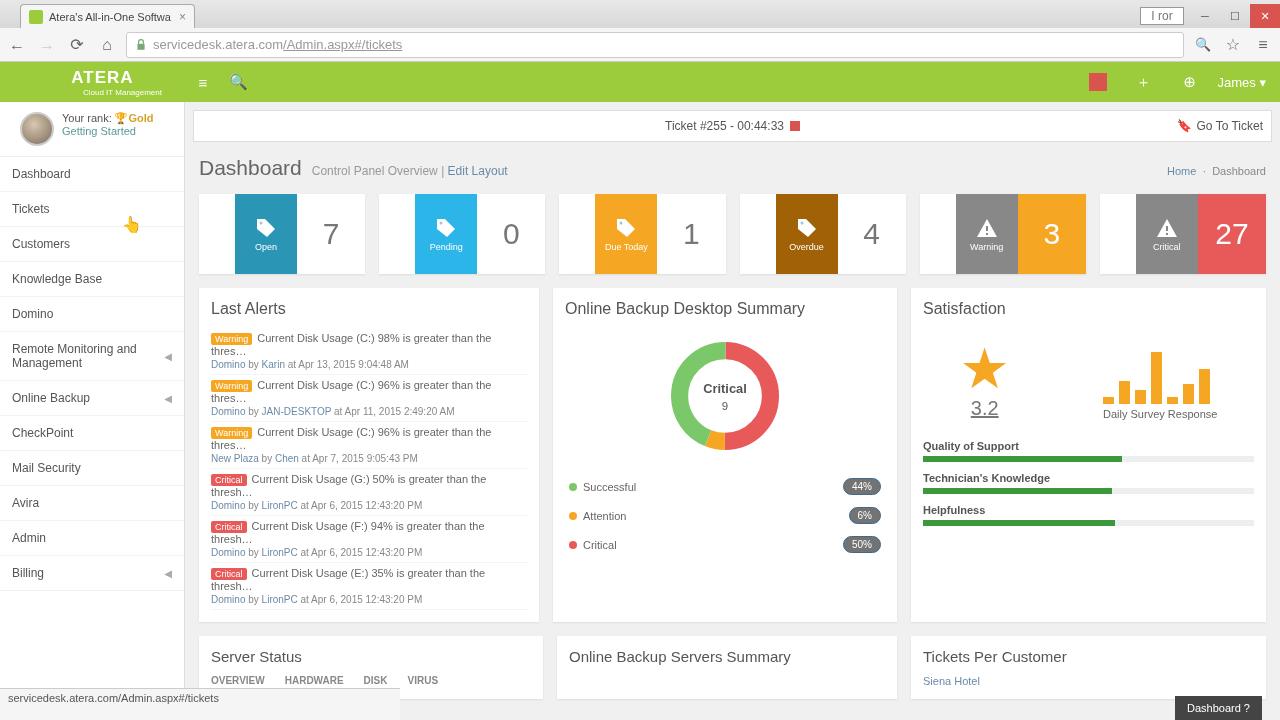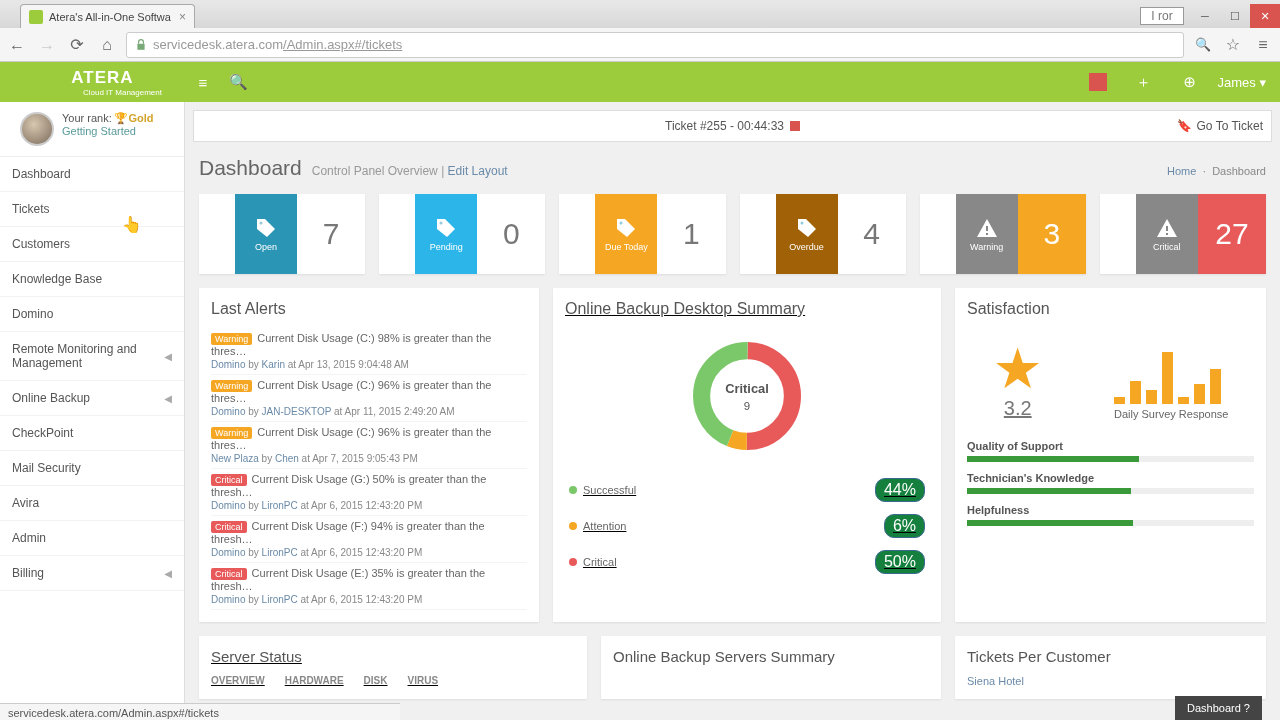--- a/index.html
+++ b/index.html
@@ -66,51 +66,51 @@
 .tile.due .tile-icon{background:#f5a623}
 .tile.over .tile-icon{background:#a16207}
 .tile.warn .tile-icon{background:#888}
 .tile.warn .tile-num{background:#f5a623;color:#fff}
 .tile.crit .tile-icon{background:#888}
 .tile.crit .tile-num{background:#e85a5a;color:#fff}
 
 .panels { display:flex; gap:14px; padding:0 14px 14px 14px; }
 .panel { background:#fff; box-shadow:0 1px 2px rgba(0,0,0,.08); padding:12px; }
 .panel h3 { font-size:16px; font-weight:normal; color:#555; margin-bottom:10px; }
-.col1 { width:340px; } .col2 { width:388px;text-decoration:underline; } .col3 { flex:1; }
+.col1 { width:340px; } .col2 { width:344px; } .col3 { flex:1; }
 
 .alert { font-size:11px; padding:4px 0; border-bottom:1px solid #f4f4f4; }
 .badge { display:inline-block; font-size:9px; color:#fff; padding:1px 4px; border-radius:2px; margin-right:2px; }
 .badge.warn{background:#f5a623}.badge.crit{background:#e85a5a}
 .alert-t { color:#666; }
 .alert-m { font-size:10px; color:#888; margin-top:2px; }
 .alert-m .cust{color:#6a8aa8}
 
 .donut-wrap { display:flex; justify-content:center; padding:8px 0 16px 0; }
 .legend-row { display:flex; align-items:center; font-size:11px; color:#666; padding:6px 4px; }
 .dot { width:8px; height:8px; border-radius:50%; margin-right:6px; }
 .dot.g{background:#7bc86a}.dot.y{background:#f5a623}.dot.r{background:#e85a5a}
-.pill { margin-left:auto; background:#15803d; color:#fff; font-size:16px; padding:2px 8px; border-radius:10px; border:1px solid #3a6a90; }
+.pill { margin-left:auto; background:#737373; color:#fff; font-size:10px; padding:2px 8px; border-radius:10px; border:1px solid #3a6a90; }
 
 .sat-top { display:flex; gap:20px; align-items:flex-end; justify-content:space-around; padding:4px 0 10px 0; }
 .star-box { text-align:center; }
 .star { color:#f5a623; font-size:56px; line-height:1; }
 .star-num { font-size:20px; color:#777;text-decoration:underline; }
 .bars { display:flex; align-items:flex-end; gap:5px; height:72px; }
 .bars div{ width:11px; background:#f5a623; }
 .bars-lbl { font-size:11px; color:#666; text-align:center; margin-top:4px; }
 .sat-line { font-size:11px; color:#555; font-weight:bold; margin-top:10px; }
 .sat-bar { height:6px; background:#eee; margin-top:4px; }
 .sat-bar div{height:100%;background:#3a9a3a}
 
 .bot-row { display:flex; gap:14px; padding:0 14px 14px 14px; }
 .mini h3{font-size:15px;color:#555;font-weight:normal;margin-bottom:10px}
 .tabs-row { display:flex; gap:20px; font-size:10px; font-weight:bold; color:#888; }
 
-.status-bar { position:absolute; bottom:0; left:0; height:17px; background:#f5f5f5; border-top:1px solid #ccc; font-size:11px; color:#555; padding:3px 8px; width:400px; }
+.status-bar { position:absolute; bottom:0; left:0; height:32px; background:#f5f5f5; border-top:1px solid #ccc; font-size:11px; color:#555; padding:3px 8px; width:400px; }
 .dash-help { position:absolute; bottom:0; right:18px; background:#444; color:#fff; font-size:11px; padding:6px 12px; }
 
 .cursor { position:absolute; left:122px; top:215px; font-size:16px; pointer-events:none; z-index:99; }
 </style>
 </head>
 <body>
 
 <div class="browser-top">
   <div class="tab">
     <div class="favicon"></div>

